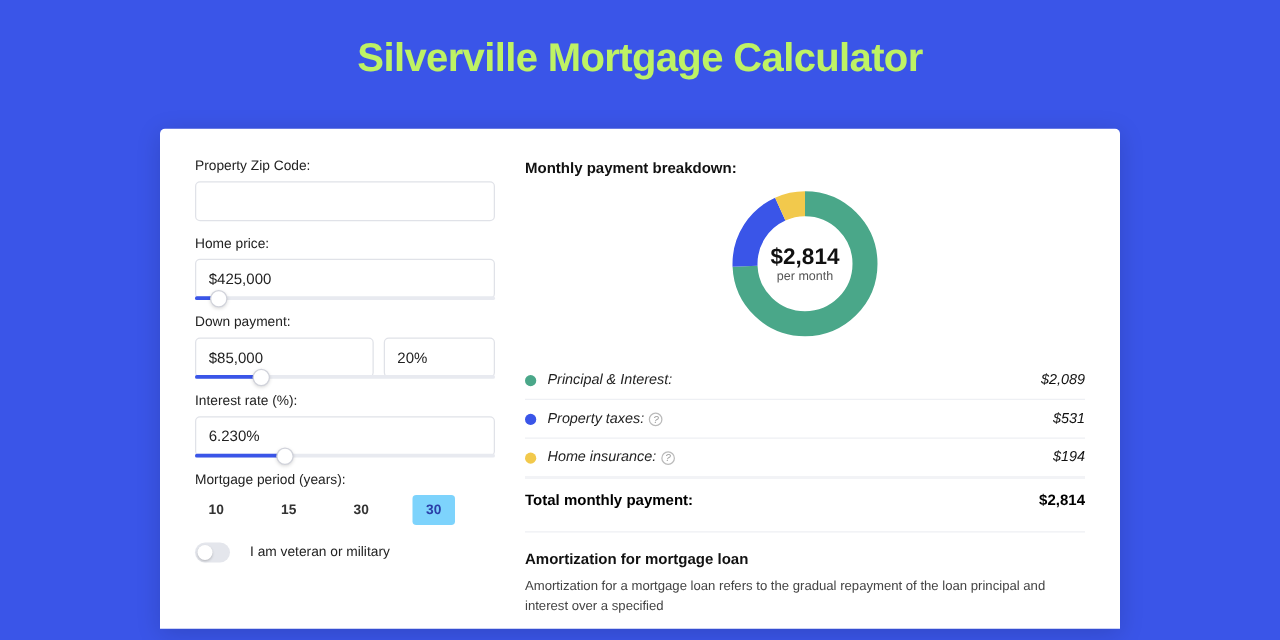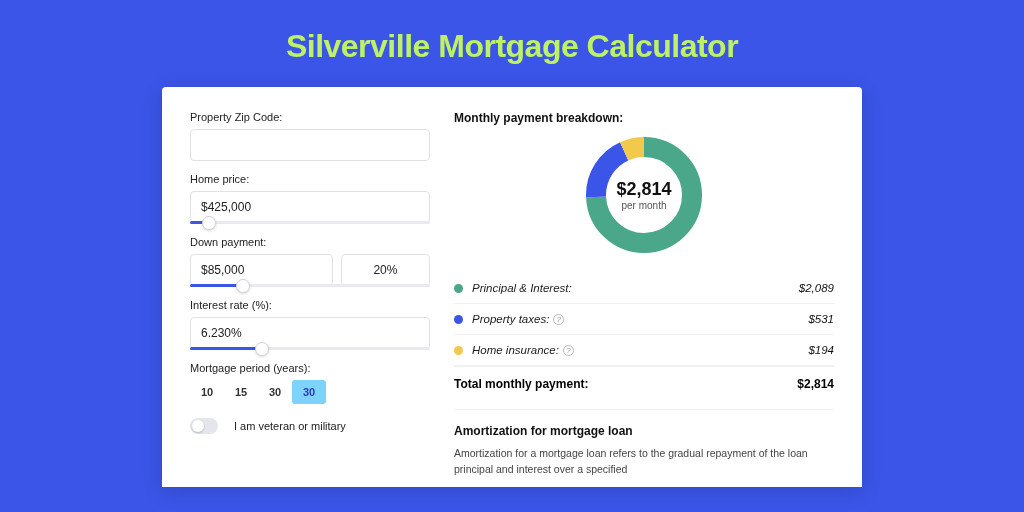--- a/index.html
+++ b/index.html
@@ -13,22 +13,22 @@
   .page-title {
     text-align: center;
     color: #bef264;
     font-size: 32px;
     font-weight: 700;
     padding: 28px 0 22px;
     letter-spacing: -0.5px;
   }
   .card {
     background: #fff;
-    width: 700px;
-    margin: 0 auto;
+    width: 768px;
+    margin: 16px auto;
     border-radius: 4px 4px 0 0;
     padding: 24px 28px 0 28px;
     display: flex;
     gap: 24px;
     height: 400px;
     box-shadow: 0 4px 20px rgba(0,0,0,0.15);
   }
   .left-col { width: 240px; flex-shrink: 0; }
   .right-col { flex: 1; }
   .field { margin-bottom: 12px; }
@@ -61,22 +61,22 @@
     top: 50%;
     width: 14px; height: 14px;
     background: #fff;
     border: 1px solid #d0d2da;
     border-radius: 50%;
     transform: translate(-50%, -50%);
     box-shadow: 0 1px 3px rgba(0,0,0,0.15);
   }
   .dp-row { display: flex; gap: 8px; }
   .dp-row .text-input:first-child { flex: 1.8; }
-  .dp-row .text-input:last-child { flex: 1; text-align: center; }
-  .period-row { display: flex; gap: 0; margin-top: 4px; }
+  .dp-row .text-input:last-child { flex: 1; }
+  .period-row { display: flex; gap: 24px; margin-top: 4px; }
   .period-btn {
     width: 34px; height: 24px;
     font-size: 11px;
     border: none;
     background: transparent;
     border-radius: 3px;
     cursor: pointer;
     color: #333;
     font-weight: 600;
   }

